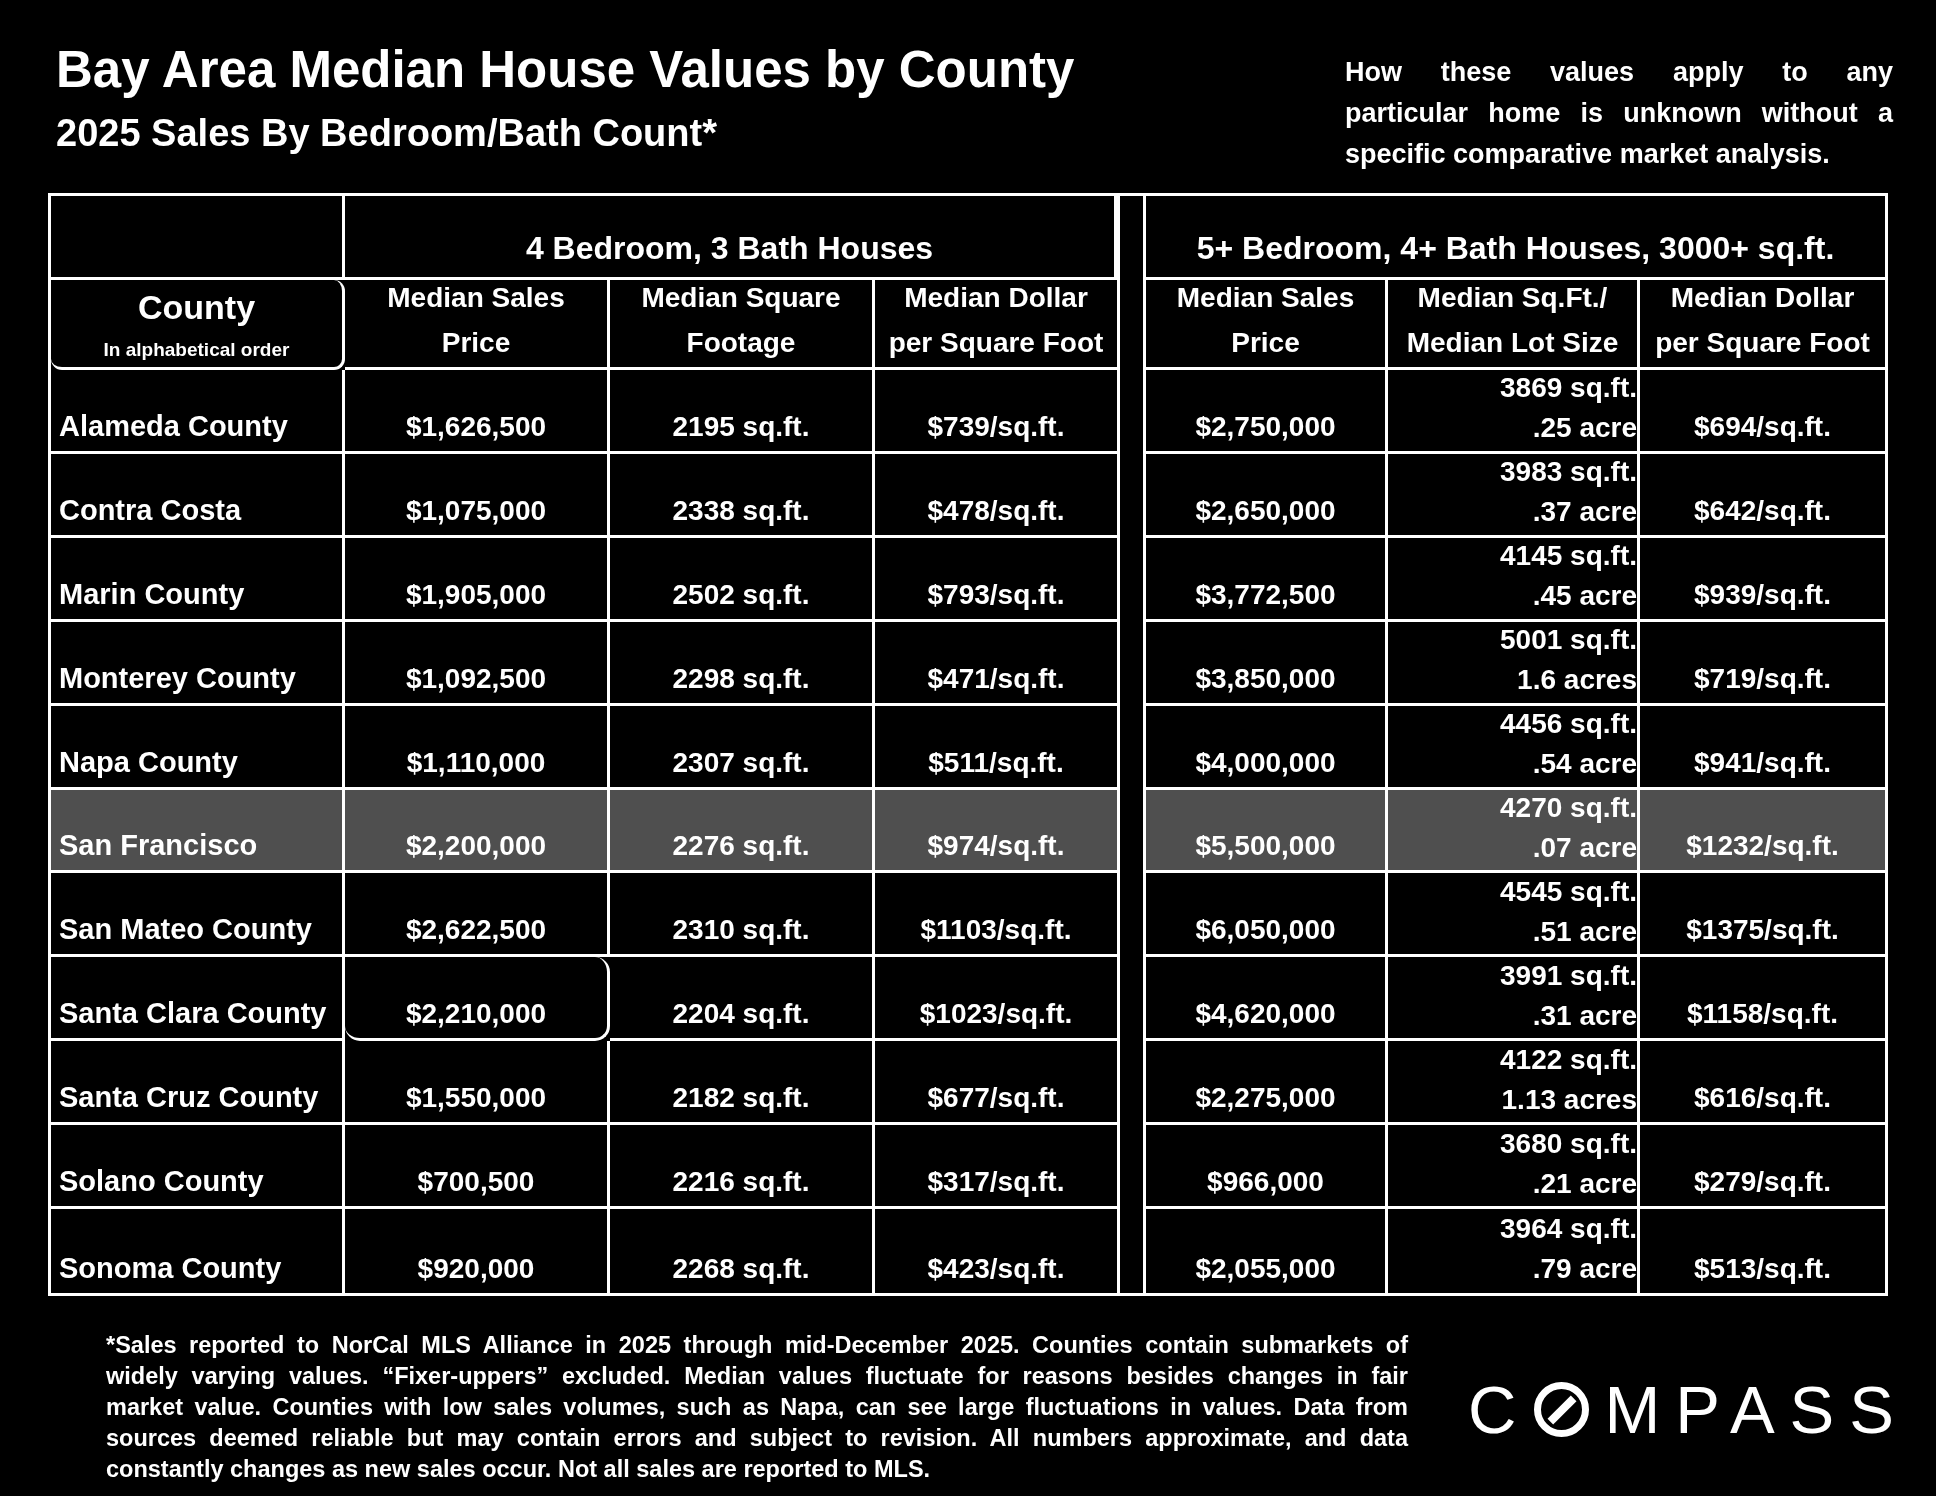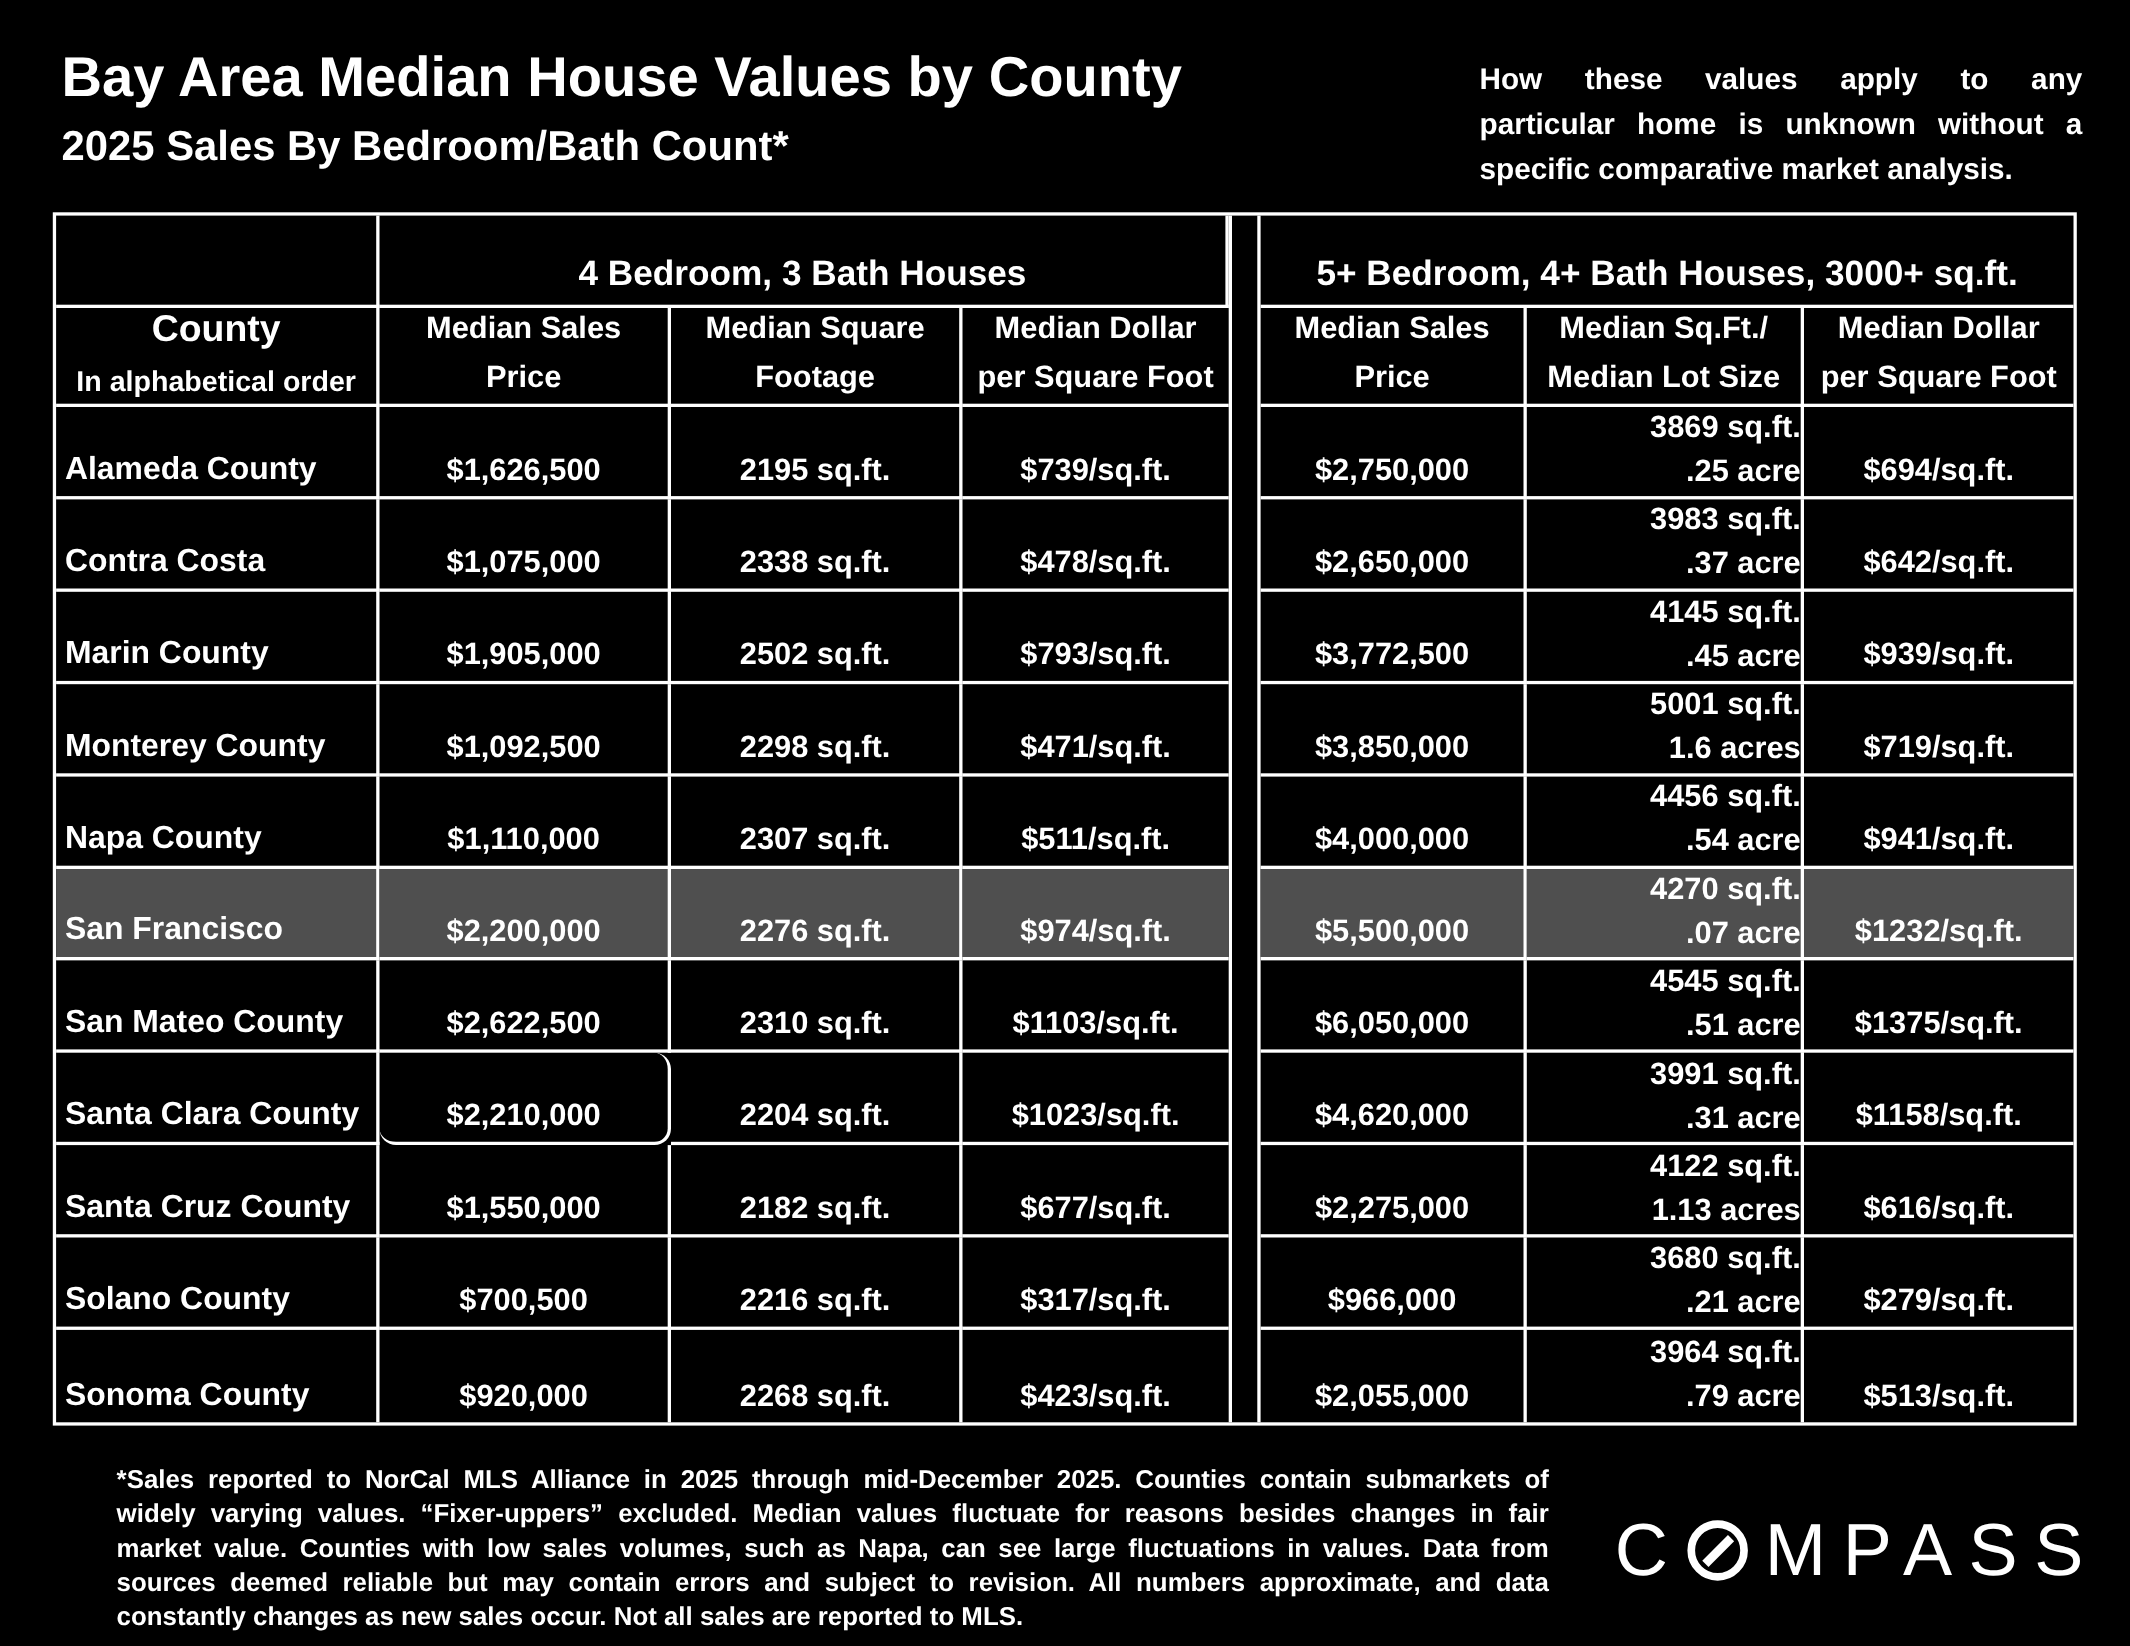--- a/index.html
+++ b/index.html
@@ -38,24 +38,24 @@
           border-left:3px solid #fff; border-right:3px solid #fff;
           box-sizing:border-box; }
 
   .h-group { grid-row:1; align-items:flex-end; justify-content:center;
              font-size:32px; padding-bottom:10px; text-align:center; }
   .h-g1 { grid-column:2 / span 3; }
   .h-g2 { grid-column:6 / span 3; }
   .h-corner { grid-column:1; grid-row:1; }
 
   .h-county { grid-column:1; grid-row:2; flex-direction:column;
-              justify-content:center; align-items:center;
-              text-align:center; padding-bottom:6px; }
+              justify-content:flex-end; align-items:center;
+              text-align:center; padding-bottom:6px;border-radius:11px; }
   .h-county .big   { font-size:34px; margin-bottom:12px; }
-  .h-county .small { font-size:26px; }
+  .h-county .small { font-size:19px; }
 
   .h-col { grid-row:2; flex-direction:column; justify-content:flex-end;
            align-items:center; text-align:center;
            font-size:28px; line-height:45px; padding:0 6px 2px 6px; }
 
   .c-name { align-items:flex-end; justify-content:flex-start;
             padding:0 4px 8px 8px; font-size:29px; white-space:nowrap; }
   .val    { align-items:flex-end; justify-content:center;
             padding-bottom:8px; font-size:28px; text-align:center; }
   .lot    { flex-direction:column; line-height:40px; padding-bottom:4px; }

